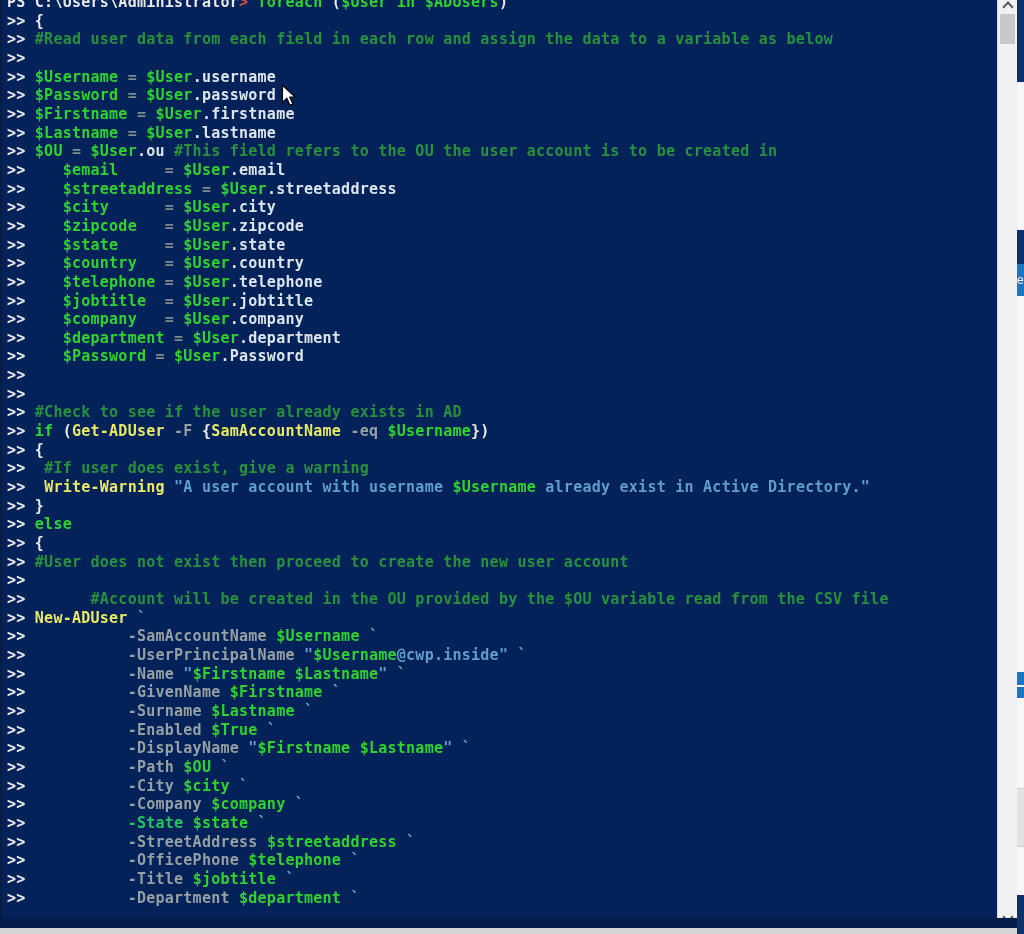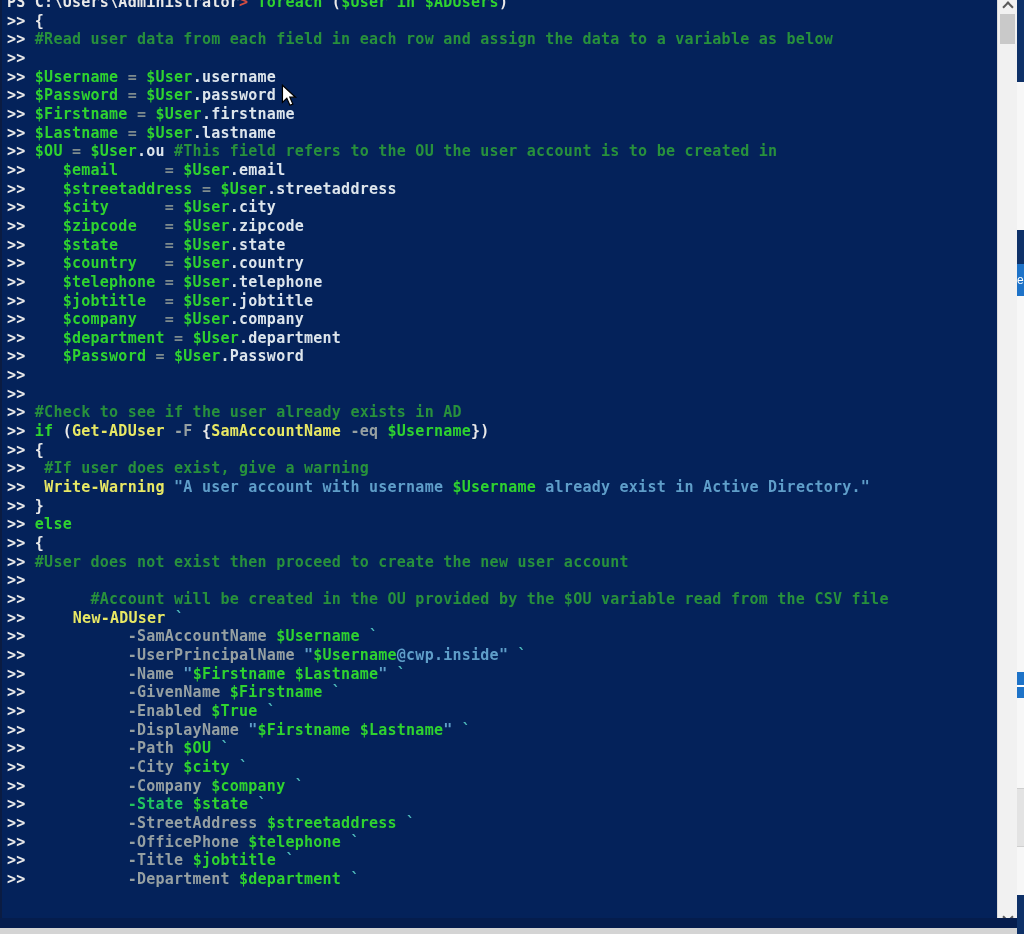--- a/index.html
+++ b/index.html
@@ -83,25 +83,26 @@
       <div class="line"><span style="color: rgb(233, 233, 233);">&gt;&gt; </span><span style="color: rgb(47, 211, 47);">if</span><span style="color: rgb(233, 233, 233);"> (</span><span style="color: rgb(232, 232, 100);">Get-ADUser</span><span style="color: rgb(150, 160, 162);"> -F </span><span style="color: rgb(233, 233, 233);">{</span><span style="color: rgb(232, 232, 100);">SamAccountName</span><span style="color: rgb(150, 160, 162);"> -eq </span><span style="color: rgb(47, 211, 47);">$Username</span><span style="color: rgb(233, 233, 233);">})</span></div>
       <div class="line"><span style="color: rgb(233, 233, 233);">&gt;&gt; {</span></div>
       <div class="line"><span style="color: rgb(233, 233, 233);">&gt;&gt;  </span><span style="color: rgb(40, 145, 60);">#If user does exist, give a warning</span></div>
       <div class="line"><span style="color: rgb(233, 233, 233);">&gt;&gt;  </span><span style="color: rgb(232, 232, 100);">Write-Warning</span><span style="color: rgb(95, 158, 201);"> "A user account with username </span><span style="color: rgb(47, 211, 47);">$Username</span><span style="color: rgb(95, 158, 201);"> already exist in Active Directory."</span></div>
       <div class="line"><span style="color: rgb(233, 233, 233);">&gt;&gt; }</span></div>
       <div class="line"><span style="color: rgb(233, 233, 233);">&gt;&gt; </span><span style="color: rgb(47, 211, 47);">else</span></div>
       <div class="line"><span style="color: rgb(233, 233, 233);">&gt;&gt; {</span></div>
       <div class="line"><span style="color: rgb(233, 233, 233);">&gt;&gt; </span><span style="color: rgb(40, 145, 60);">#User does not exist then proceed to create the new user account</span></div>
       <div class="line"><span style="color: rgb(233, 233, 233);">&gt;&gt;</span></div>
       <div class="line"><span style="color: rgb(233, 233, 233);">&gt;&gt; </span><span style="color: rgb(40, 145, 60);">      #Account will be created in the OU provided by the $OU variable read from the CSV file</span></div>
-      <div class="line"><span style="color: rgb(233, 233, 233);">&gt;&gt; </span><span style="color: rgb(232, 232, 100); margin-left: 38px;">New-ADUser</span><span style="color: rgb(79, 188, 188);"> `</span></div>
+      <div class="line"><span style="color: rgb(233, 233, 233);">&gt;&gt; </span><span style="color: rgb(232, 232, 100);">New-ADUser</span><span style="color: rgb(79, 188, 188);"> `</span></div>
       <div class="line"><span style="color: rgb(233, 233, 233);">&gt;&gt; </span><span style="color: rgb(150, 160, 162);">          -SamAccountName </span><span style="color: rgb(47, 211, 47);">$Username</span><span style="color: rgb(79, 188, 188);"> `</span></div>
       <div class="line"><span style="color: rgb(233, 233, 233);">&gt;&gt; </span><span style="color: rgb(150, 160, 162);">          -UserPrincipalName </span><span style="color: rgb(95, 158, 201);">"</span><span style="color: rgb(47, 211, 47);">$Username</span><span style="color: rgb(95, 158, 201);">@cwp.inside"</span><span style="color: rgb(79, 188, 188);"> `</span></div>
       <div class="line"><span style="color: rgb(233, 233, 233);">&gt;&gt; </span><span style="color: rgb(150, 160, 162); margin-top: 8px;">          -Name </span><span style="color: rgb(95, 158, 201);">"</span><span style="color: rgb(47, 211, 47);">$Firstname $Lastname</span><span style="color: rgb(95, 158, 201);">"</span><span style="color: rgb(79, 188, 188);"> `</span></div>
       <div class="line"><span style="color: rgb(233, 233, 233);">&gt;&gt; </span><span style="color: rgb(150, 160, 162);">          -GivenName </span><span style="color: rgb(47, 211, 47);">$Firstname</span><span style="color: rgb(79, 188, 188);"> `</span></div>
+      <div class="line"><span style="color: rgb(233, 233, 233);">&gt;&gt; </span><span style="color: rgb(150, 160, 162);">          -Surname </span><span style="color: rgb(47, 211, 47);">$Lastname</span><span style="color: rgb(79, 188, 188);"> `</span></div>
       <div class="line"><span style="color: rgb(233, 233, 233);">&gt;&gt; </span><span style="color: rgb(150, 160, 162);">          -Enabled </span><span style="color: rgb(47, 211, 47);">$True</span><span style="color: rgb(79, 188, 188);"> `</span></div>
       <div class="line"><span style="color: rgb(233, 233, 233);">&gt;&gt; </span><span style="color: rgb(150, 160, 162);">          -DisplayName </span><span style="color: rgb(95, 158, 201);">"</span><span style="color: rgb(47, 211, 47);">$Firstname $Lastname</span><span style="color: rgb(95, 158, 201);">"</span><span style="color: rgb(79, 188, 188);"> `</span></div>
       <div class="line"><span style="color: rgb(233, 233, 233);">&gt;&gt; </span><span style="color: rgb(150, 160, 162);">          -Path </span><span style="color: rgb(47, 211, 47);">$OU</span><span style="color: rgb(79, 188, 188);"> `</span></div>
       <div class="line"><span style="color: rgb(233, 233, 233);">&gt;&gt; </span><span style="color: rgb(150, 160, 162);">          -City </span><span style="color: rgb(47, 211, 47);">$city</span><span style="color: rgb(79, 188, 188);"> `</span></div>
       <div class="line"><span style="color: rgb(233, 233, 233);">&gt;&gt; </span><span style="color: rgb(150, 160, 162);">          -Company </span><span style="color: rgb(47, 211, 47);">$company</span><span style="color: rgb(79, 188, 188);"> `</span></div>
       <div class="line"><span style="color: rgb(233, 233, 233);">&gt;&gt; </span><span style="color: #22c55e;">          -State </span><span style="color: rgb(47, 211, 47);">$state</span><span style="color: rgb(79, 188, 188);"> `</span></div>
       <div class="line"><span style="color: rgb(233, 233, 233);">&gt;&gt; </span><span style="color: rgb(150, 160, 162);">          -StreetAddress </span><span style="color: rgb(47, 211, 47);">$streetaddress</span><span style="color: rgb(79, 188, 188);"> `</span></div>
       <div class="line"><span style="color: rgb(233, 233, 233);">&gt;&gt; </span><span style="color: rgb(150, 160, 162);">          -OfficePhone </span><span style="color: rgb(47, 211, 47);">$telephone</span><span style="color: rgb(79, 188, 188);"> `</span></div>
       <div class="line"><span style="color: rgb(233, 233, 233);">&gt;&gt; </span><span style="color: rgb(150, 160, 162);">          -Title </span><span style="color: rgb(47, 211, 47);">$jobtitle</span><span style="color: rgb(79, 188, 188);"> `</span></div>
       <div class="line"><span style="color: rgb(233, 233, 233);">&gt;&gt; </span><span style="color: rgb(150, 160, 162);">          -Department </span><span style="color: rgb(47, 211, 47);">$department</span><span style="color: rgb(79, 188, 188);"> `</span></div>

